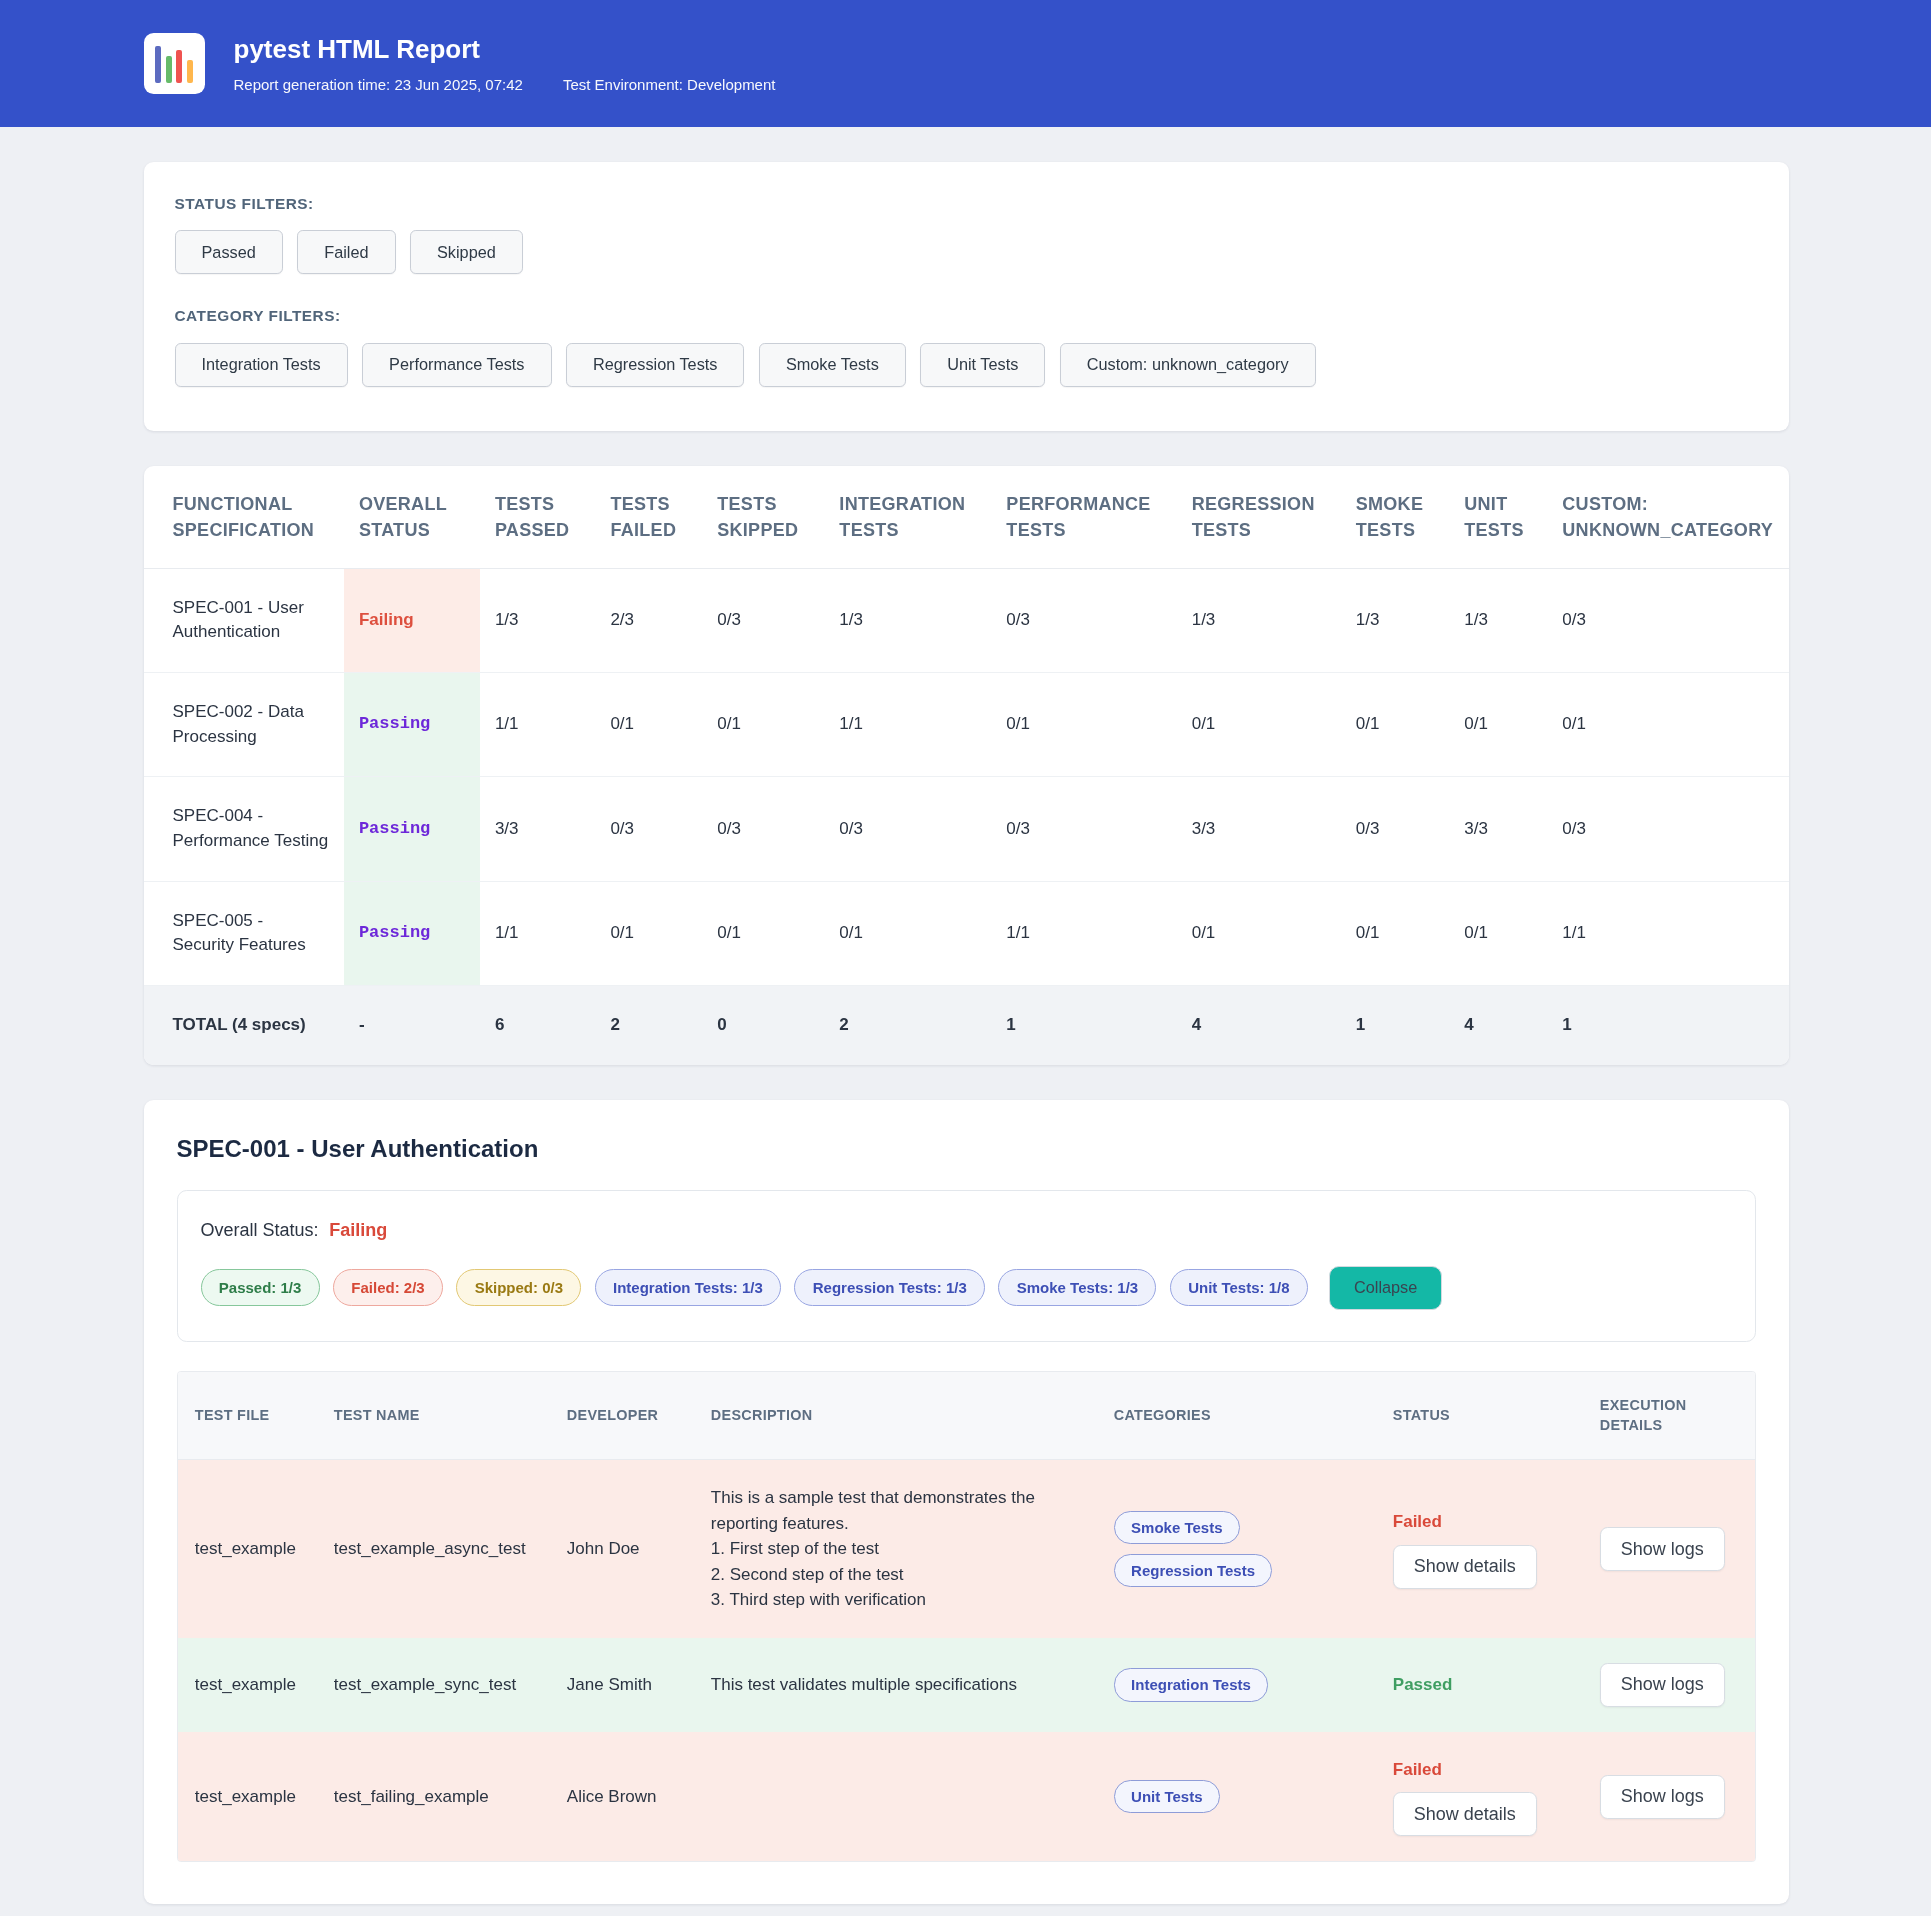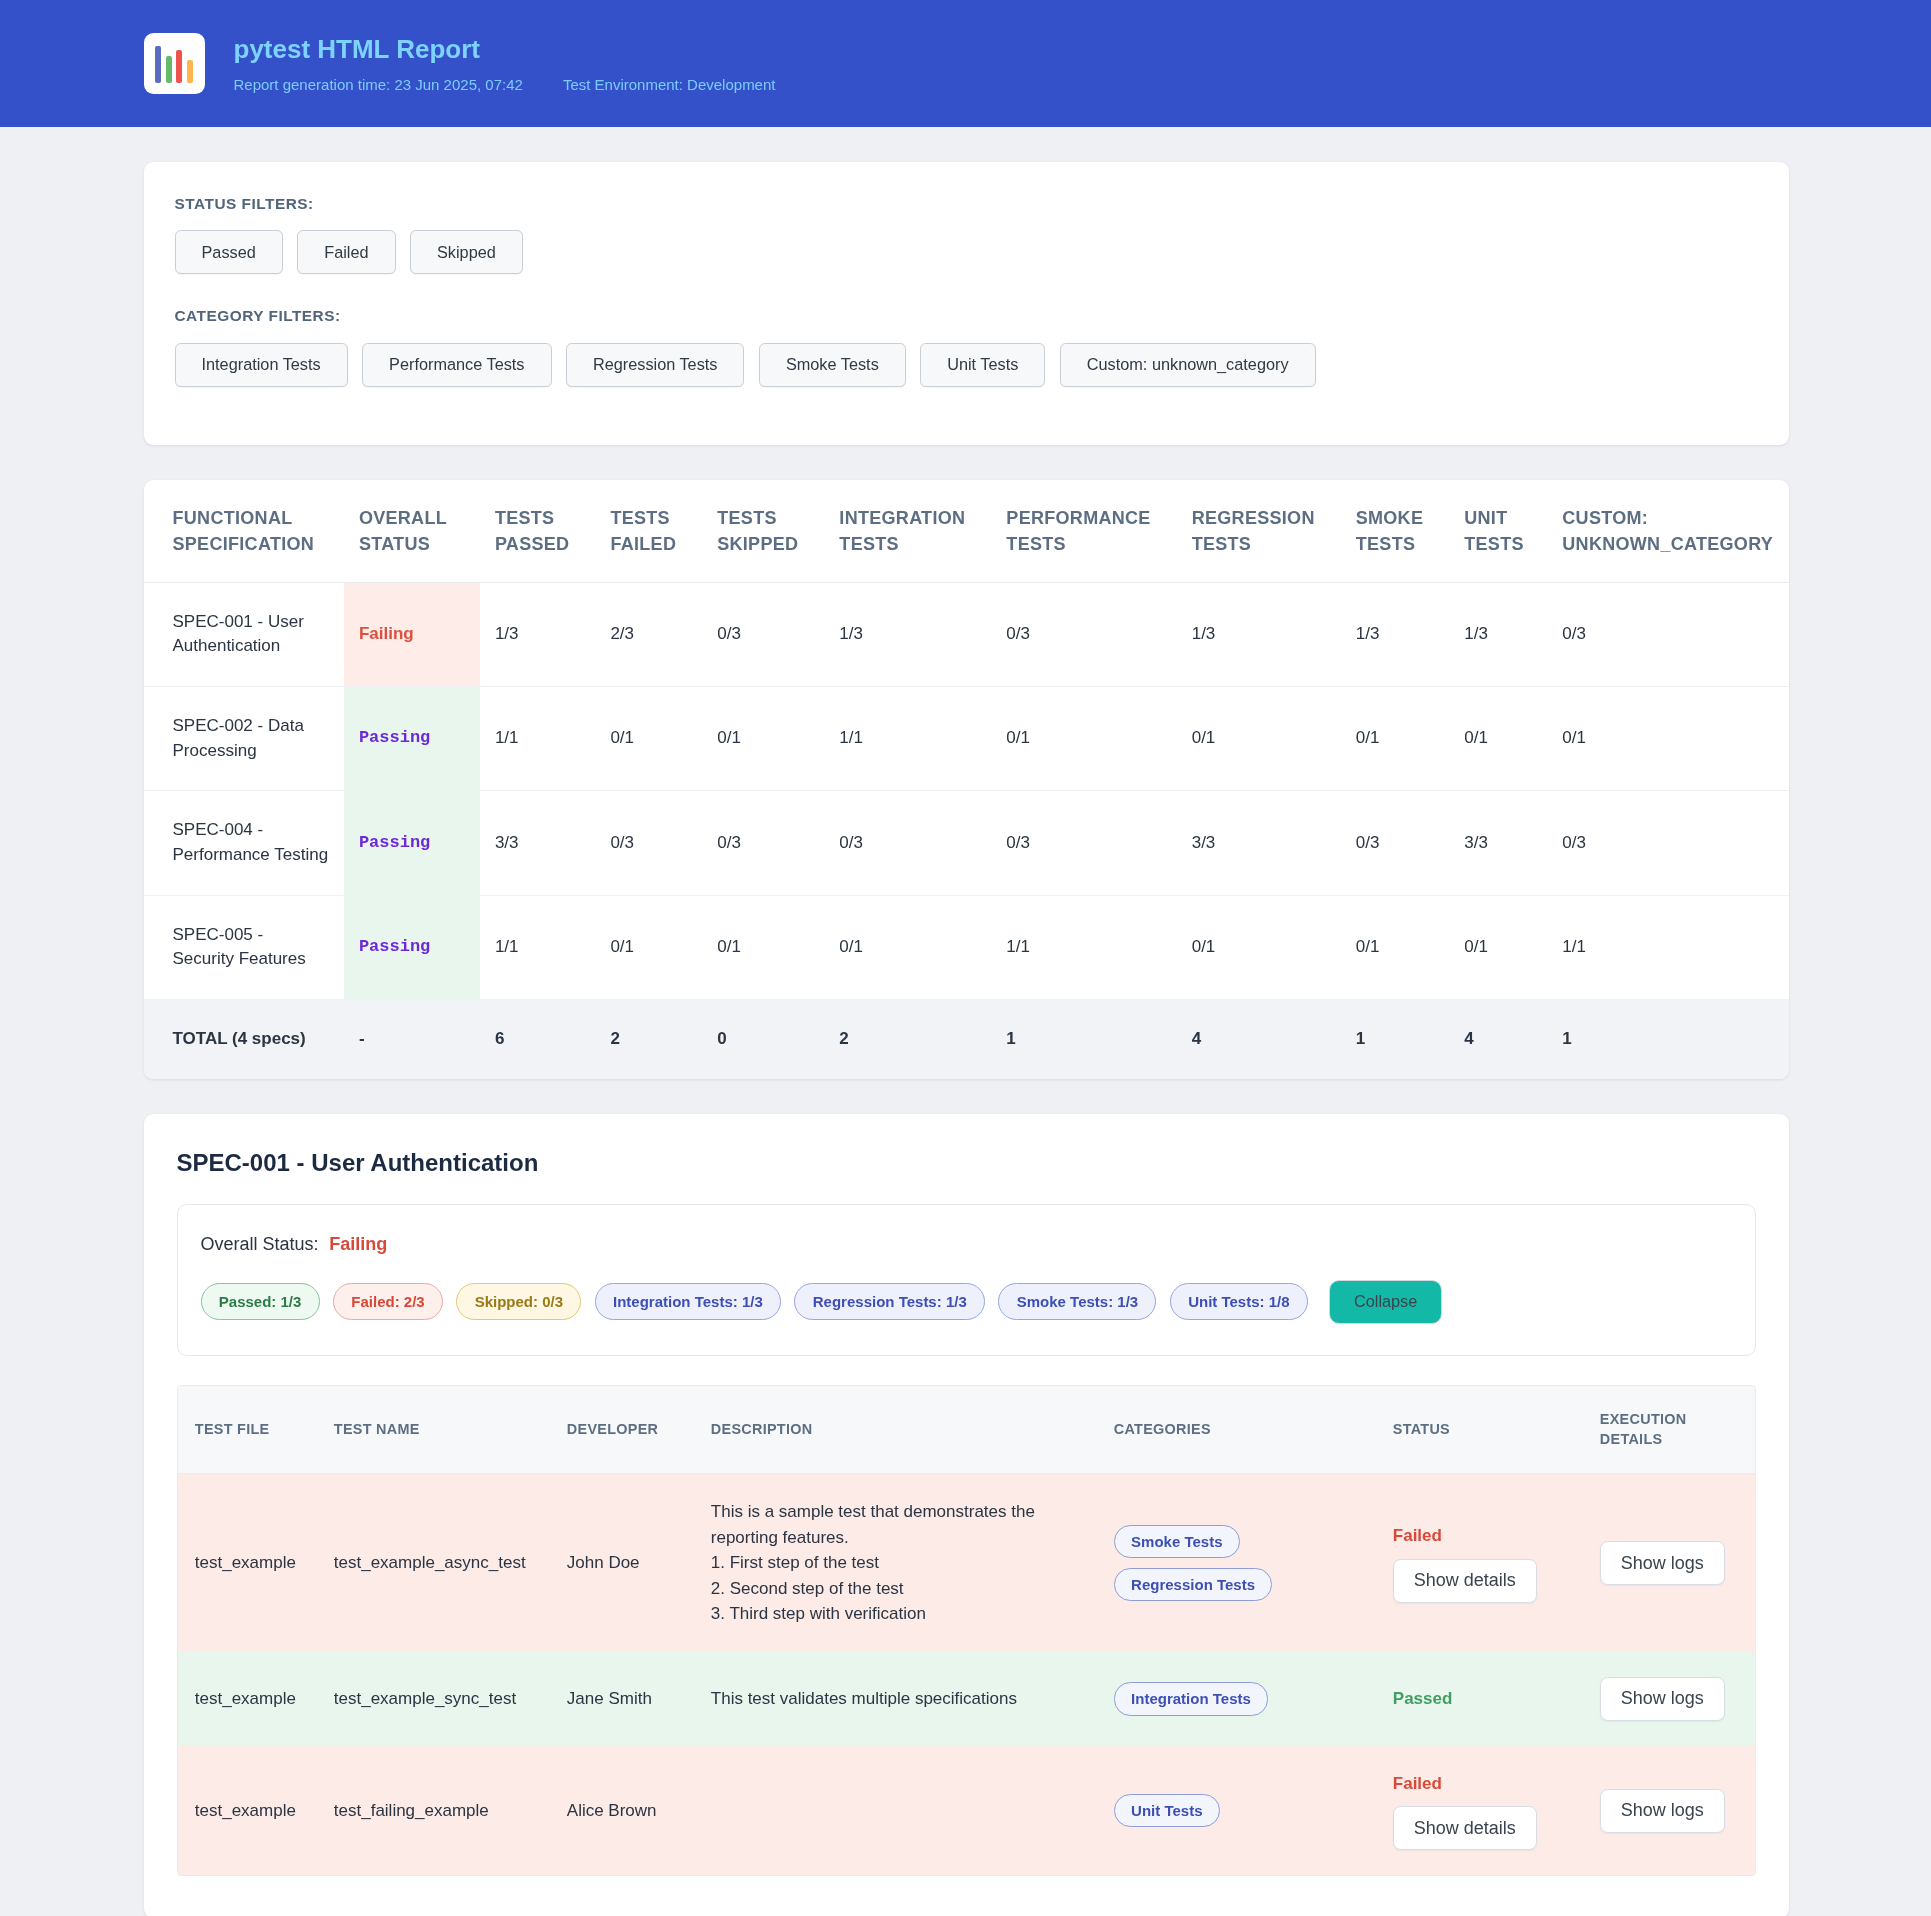--- a/index.html
+++ b/index.html
@@ -7,21 +7,21 @@
   body {
     font-family: "Liberation Sans", "DejaVu Sans", sans-serif;
     color: #2b3442;
     width: 1932px;
     height: 1917px;
     overflow: hidden;
   }
   .container { width: 1645px; margin: 0 auto; }
 
   
-  .topbar { background: #3451c9; padding: 33px 0; color: #7dd3fc; }
+  .topbar { background: #3451c9; padding: 33px 0; color: #ffffff; }
   .topbar-inner { display: flex; align-items: center; gap: 29px; }
   .logo {
     width: 61px; height: 61px; background: #fff; border-radius: 9.6px;
     display: flex; align-items: flex-end; justify-content: center;
     gap: 4.8px; padding: 10.6px 11.5px; flex: 0 0 auto;
   }
   .logo .bar { width: 7.7px; border-radius: 1.9px; }
   .logo .b1 { height: 37px; background: #5c6bc0; }
   .logo .b2 { height: 27px; background: #66bb6a; }
   .logo .b3 { height: 33px; background: #ef5350; }
@@ -30,21 +30,21 @@
   .topbar-sub { display: flex; gap: 40px; font-size: 15px; opacity: .96; }
 
   
   .card {
     background: #fff; border-radius: 9.6px;
     box-shadow: 0 1px 2.9px rgba(20,30,60,.10);
     margin-top: 35px;
   }
 
   
-  .filters-card { padding: 33px 31px 58px; }
+  .filters-card { padding: 33px 31px 44px; }
   .filter-label {
     font-size: 15.4px; font-weight: bold; color: #51657a;
     letter-spacing: 0.5px; margin-bottom: 17.3px;
   }
   .btn-row { display: flex; gap: 14.4px; flex-wrap: wrap; }
   .btn-row + .filter-label { margin-top: 33px; }
   .btn {
     font-family: inherit; font-size: 16.3px; color: #2f3a46;
     background: #f7f8f9; border: 1px solid #c9ced6; border-radius: 5.8px;
     padding: 11.5px 26px; cursor: pointer; box-shadow: 0 1px 1px rgba(0,0,0,.04);

